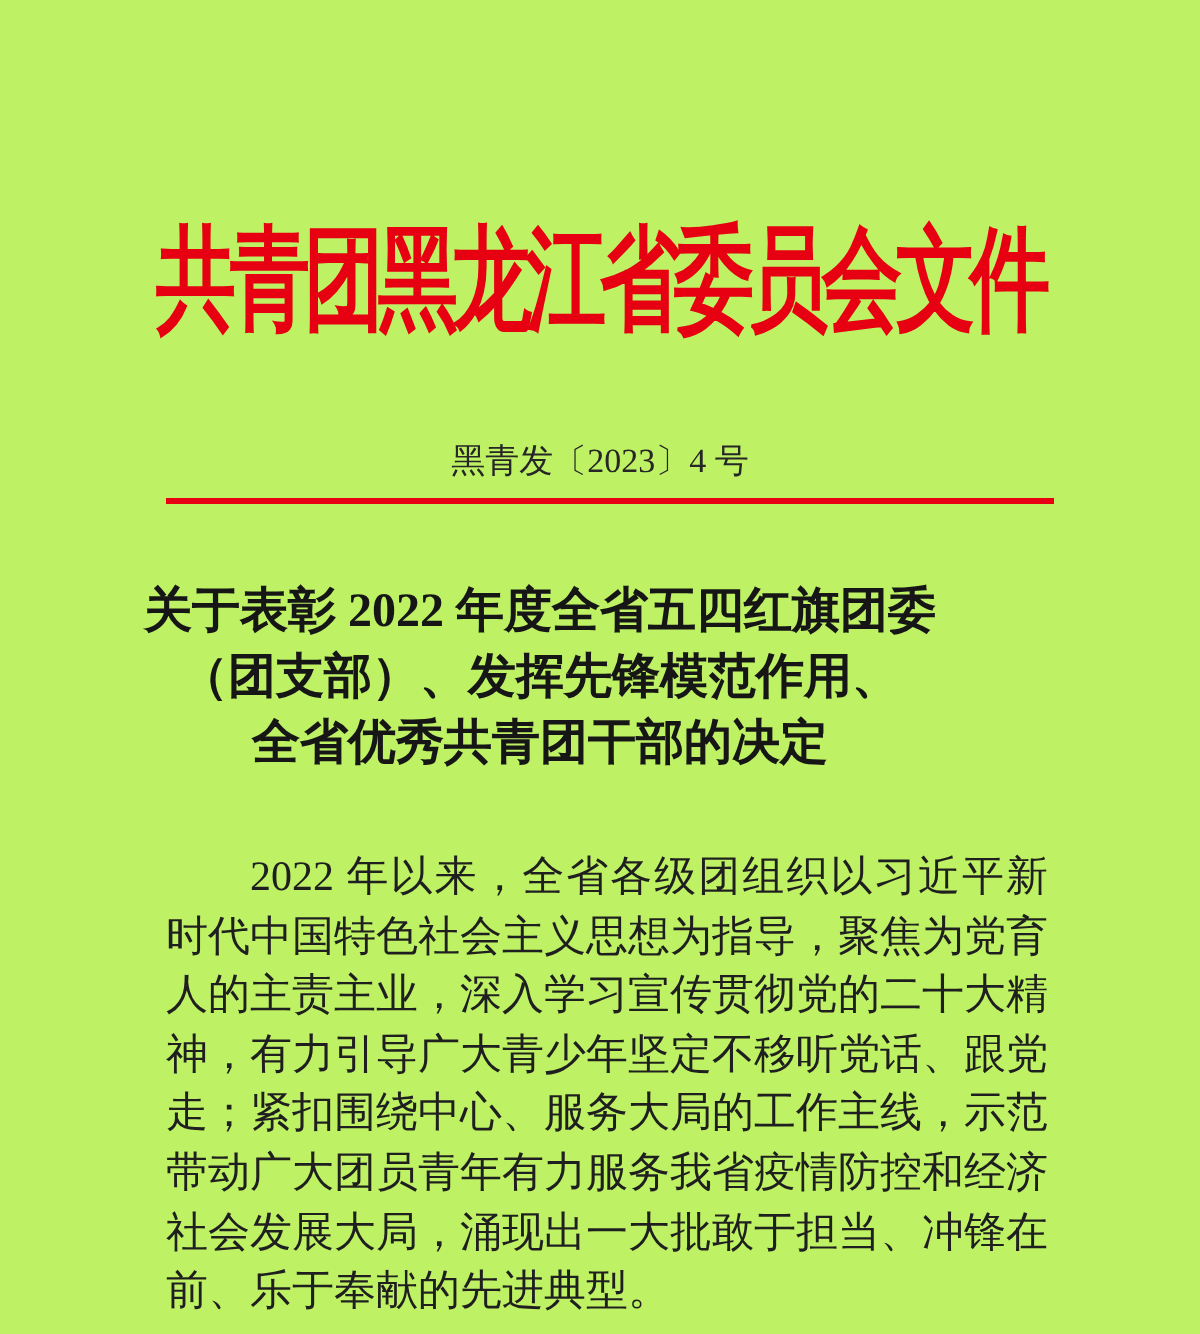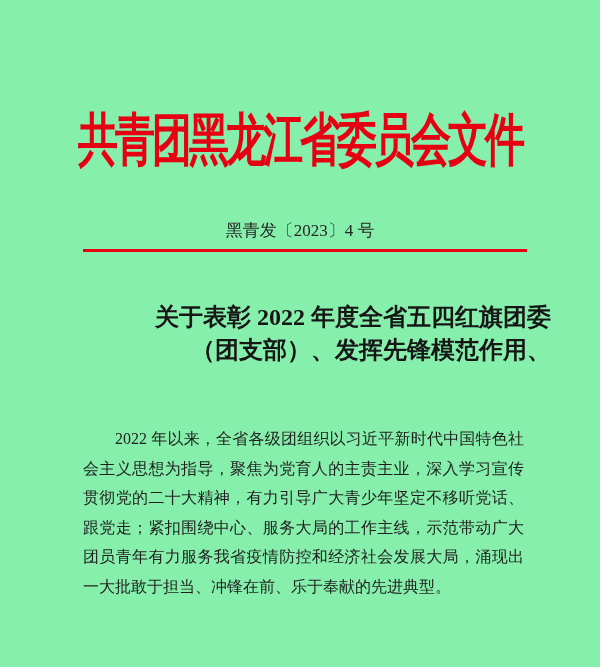--- a/index.html
+++ b/index.html
@@ -54,61 +54,62 @@
     width: 444px;
     height: 3px;
     background: var(--accent-red);
   }
   
   .doc-title {
     position: absolute;
     top: 290px;
     left: 0;
     width: 540px;
-    margin: 11px;
-    text-align: right;
+    margin: 0;
+    text-align: center;
     font-size: 24px;
     line-height: 33px;
     font-weight: bold;
     color: #161616;
   }
   .doc-title .t-line {
     display: block;
     white-space: nowrap;
   }
   
   .doc-body {
     position: absolute;
     top: 424px;
     left: 83px;
     width: 441px;
-    font-size: 16px;
+    font-size: 21px;
     line-height: 29.6px;
     color: var(--text-color);
     text-align: justify;
     text-justify: inter-character;
   }
   .doc-body p {
     margin: 0;
     text-indent: 2em;
   }
 </style>
 </head>
 <body>
 
-<div class="page" style="background: #86efac;">
+<div class="page" style="background: #bef264;">
 
   <div class="org-title">共青团黑龙江省委员会文件</div>
 
   <div class="doc-number">黑青发〔2023〕4 号</div>
 
   <div class="red-rule"></div>
 
   <h1 class="doc-title">
     <span class="t-line">关于表彰 2022 年度全省五四红旗团委</span>
     <span class="t-line">（团支部）、发挥先锋模范作用、</span>
+    <span class="t-line">全省优秀共青团干部的决定</span>
   </h1>
 
   <div class="doc-body">
     <p>2022 年以来，全省各级团组织以习近平新时代中国特色社会主义思想为指导，聚焦为党育人的主责主业，深入学习宣传贯彻党的二十大精神，有力引导广大青少年坚定不移听党话、跟党走；紧扣围绕中心、服务大局的工作主线，示范带动广大团员青年有力服务我省疫情防控和经济社会发展大局，涌现出一大批敢于担当、冲锋在前、乐于奉献的先进典型。</p>
   </div>
 
 </div>
 
 </body></html>

